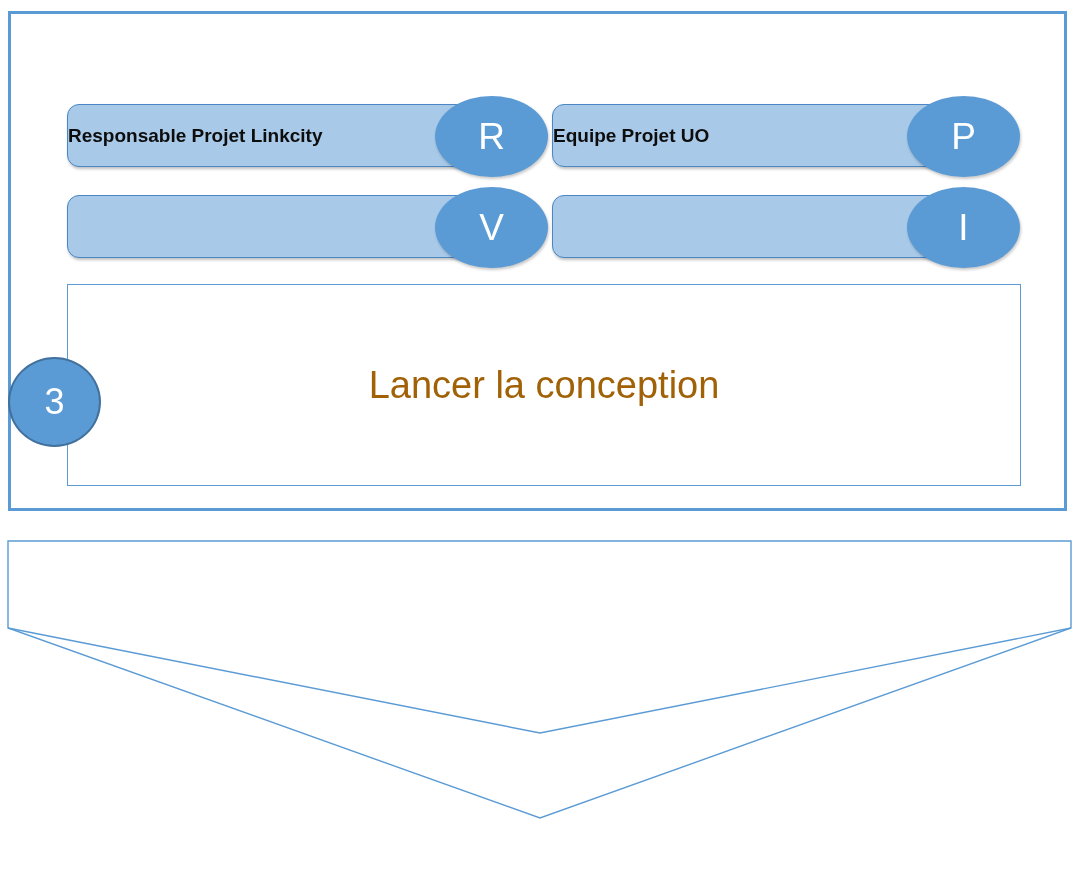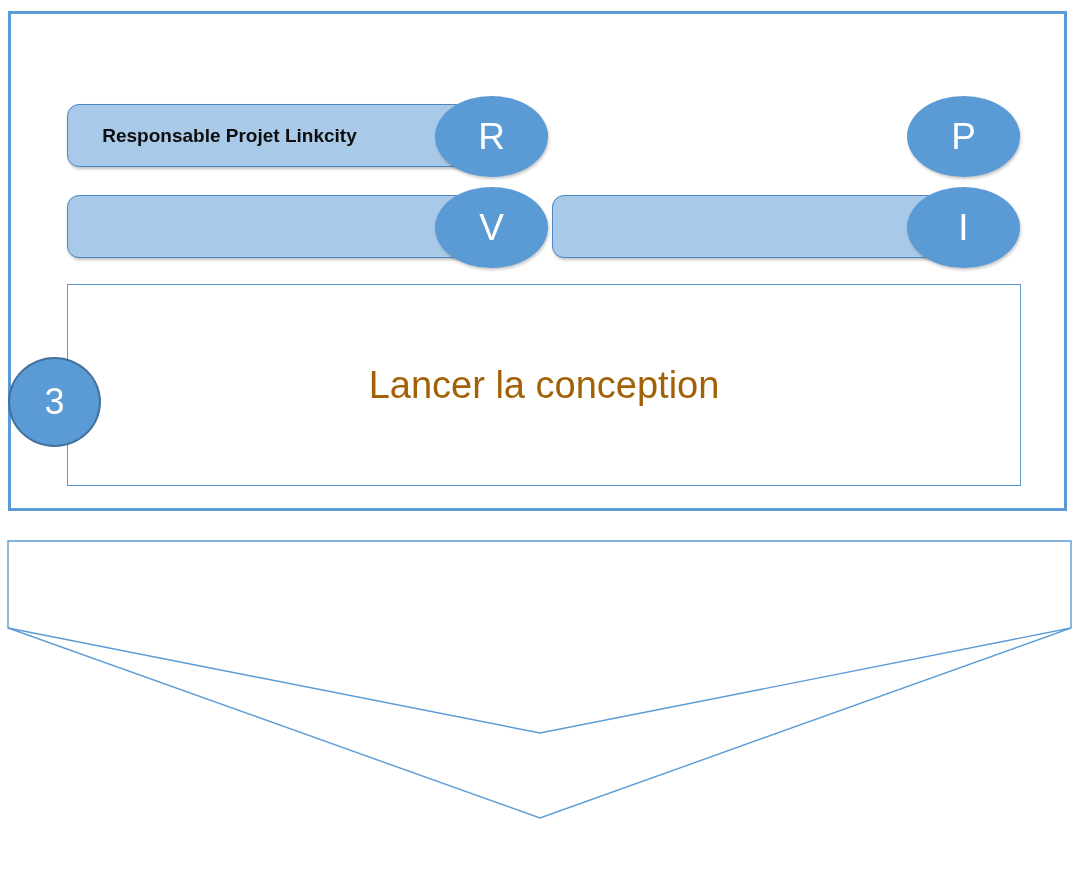--- a/index.html
+++ b/index.html
@@ -36,21 +36,21 @@
     border-radius: 12px;
     box-sizing: border-box;
     box-shadow: 1px 2px 3px rgba(0,0,0,0.25);
   }
   .role-bar .role-bar-label {
     position: absolute;
     left: 0;
     right: 86px;
     top: 50%;
     transform: translateY(-50%);
-    text-align: center;
+    text-align: left;
     font-size: 19px;
     font-weight: bold;
     color: #0d0d0d;
     font-family: "Liberation Sans", sans-serif;
     white-space: nowrap;
   }
 
   #role-bar-0 { left: 56px;  top: 90px;  width: 411px; }
   #role-bar-1 { left: 541px; top: 90px;  width: 411px; }
   #role-bar-2 { left: 56px;  top: 181px; width: 411px; }
@@ -134,20 +134,23 @@
   }
 </style>
 </head>
 <body>
 
 <div id="process-frame">
 
   <div class="role-bar" id="role-bar-0">
     <span class="role-bar-label">Responsable Projet Linkcity</span>
   </div>
+  <div class="role-bar" id="role-bar-1">
+    <span class="role-bar-label">Equipe Projet UO</span>
+  </div>
   <div class="role-bar" id="role-bar-2">
     <span class="role-bar-label"></span>
   </div>
   <div class="role-bar" id="role-bar-3">
     <span class="role-bar-label"></span>
   </div>
 
   <div class="raci-badge" id="raci-badge-0">R</div>
   <div class="raci-badge" id="raci-badge-1">P</div>
   <div class="raci-badge" id="raci-badge-2">V</div>

